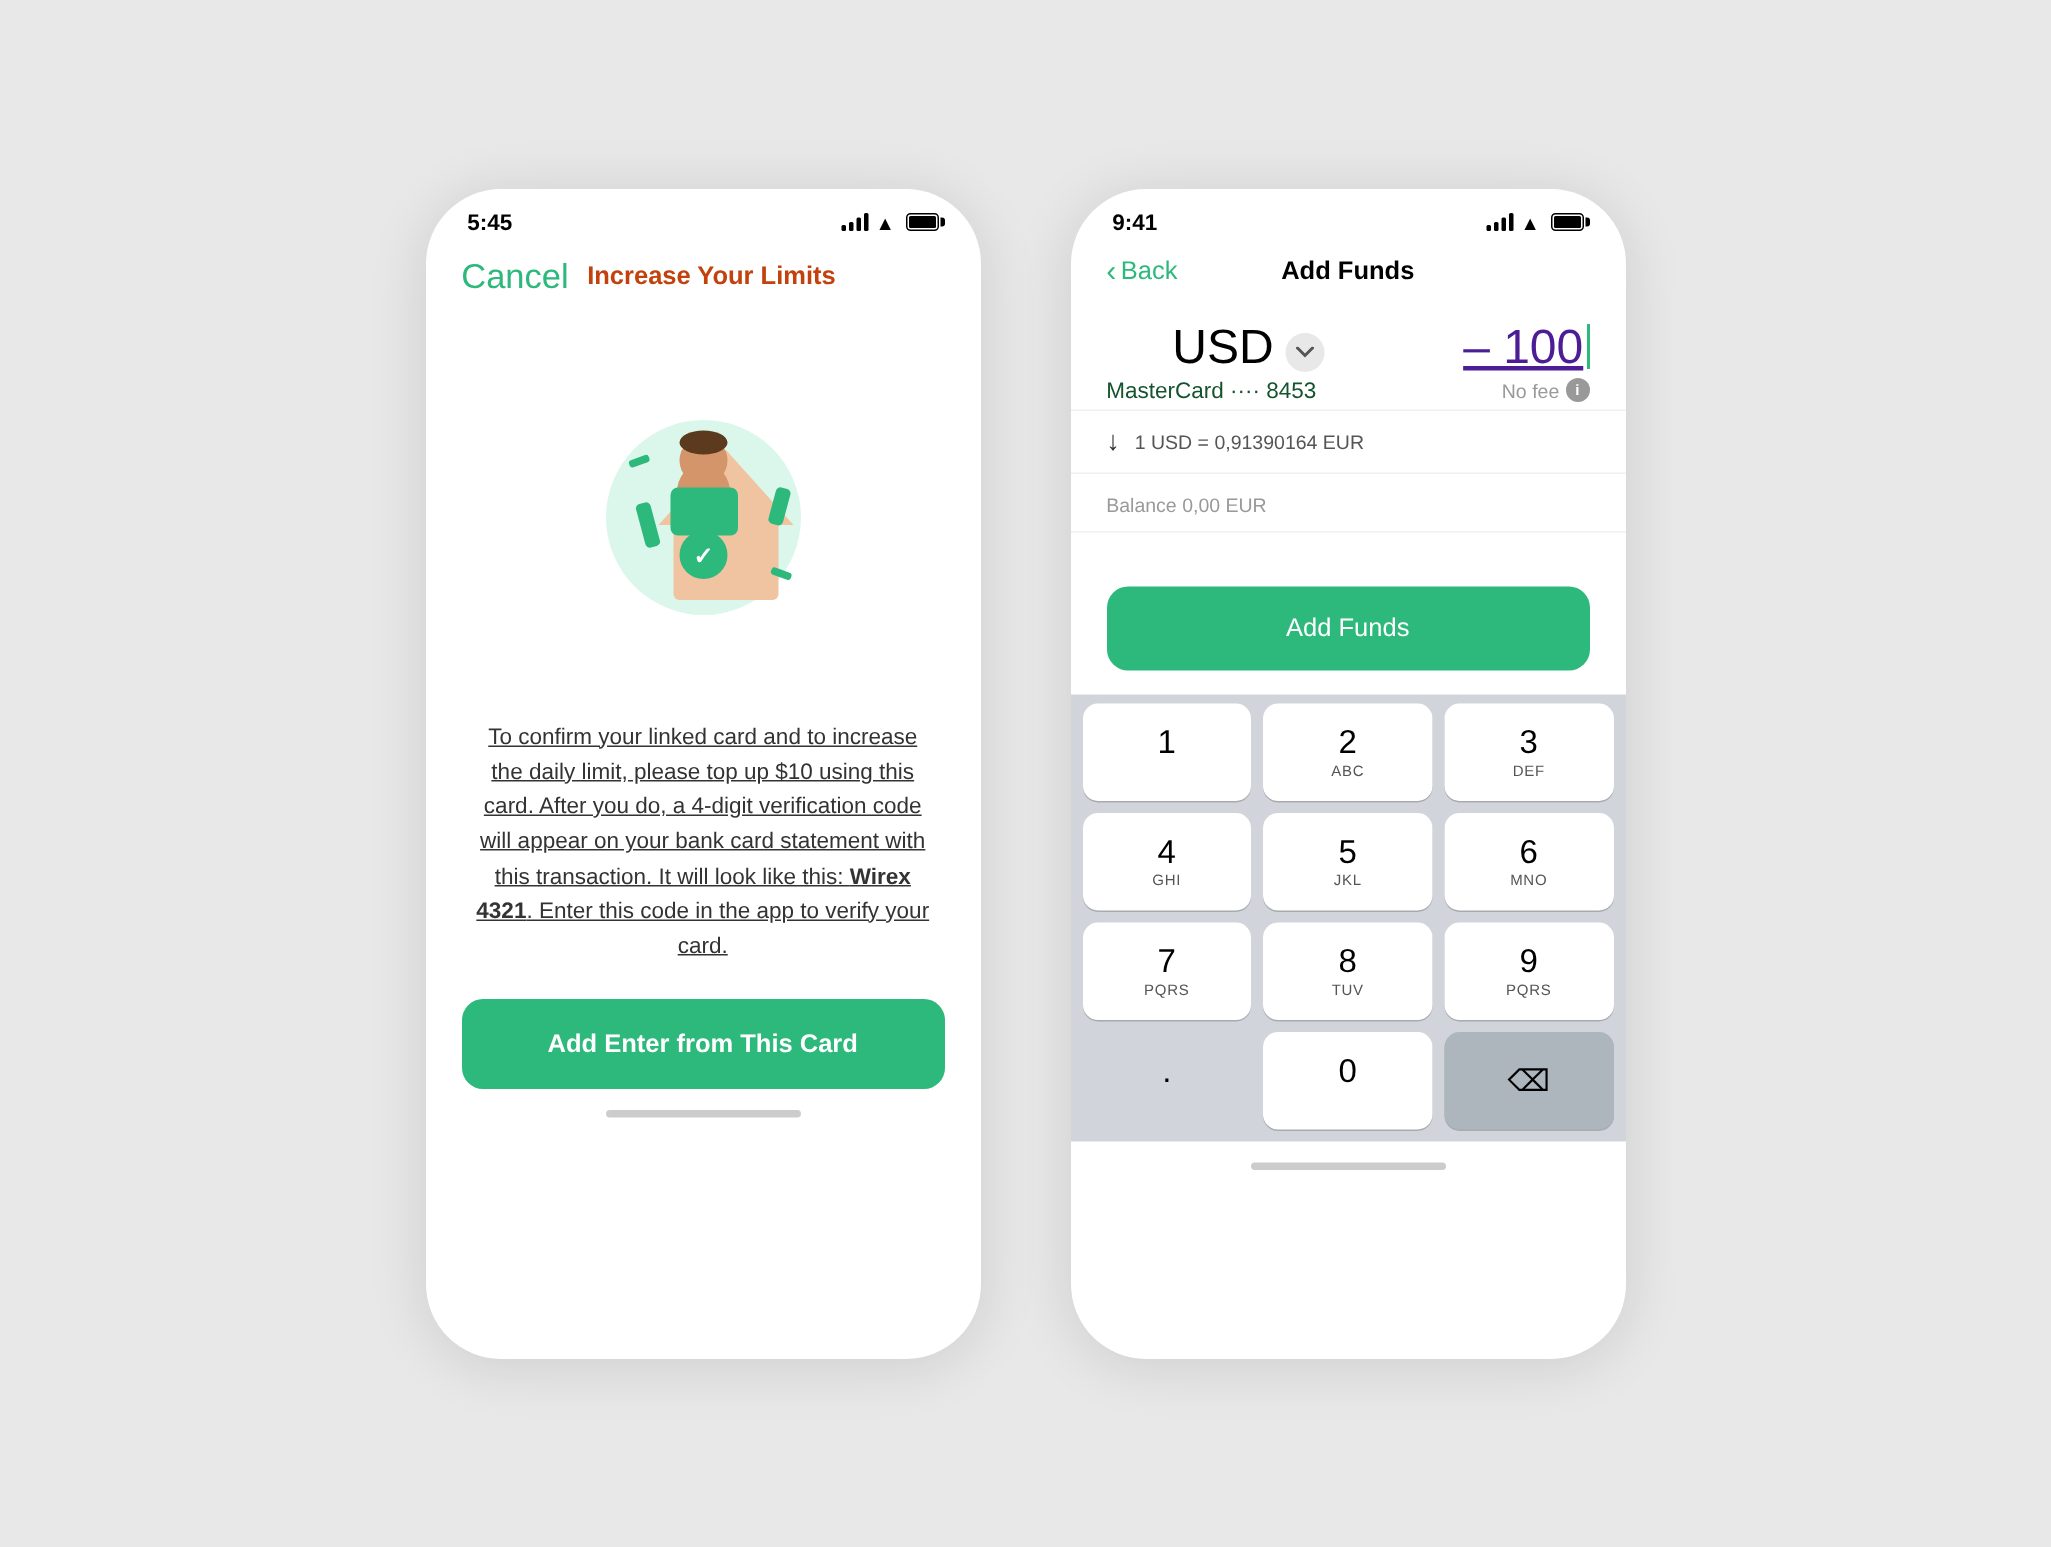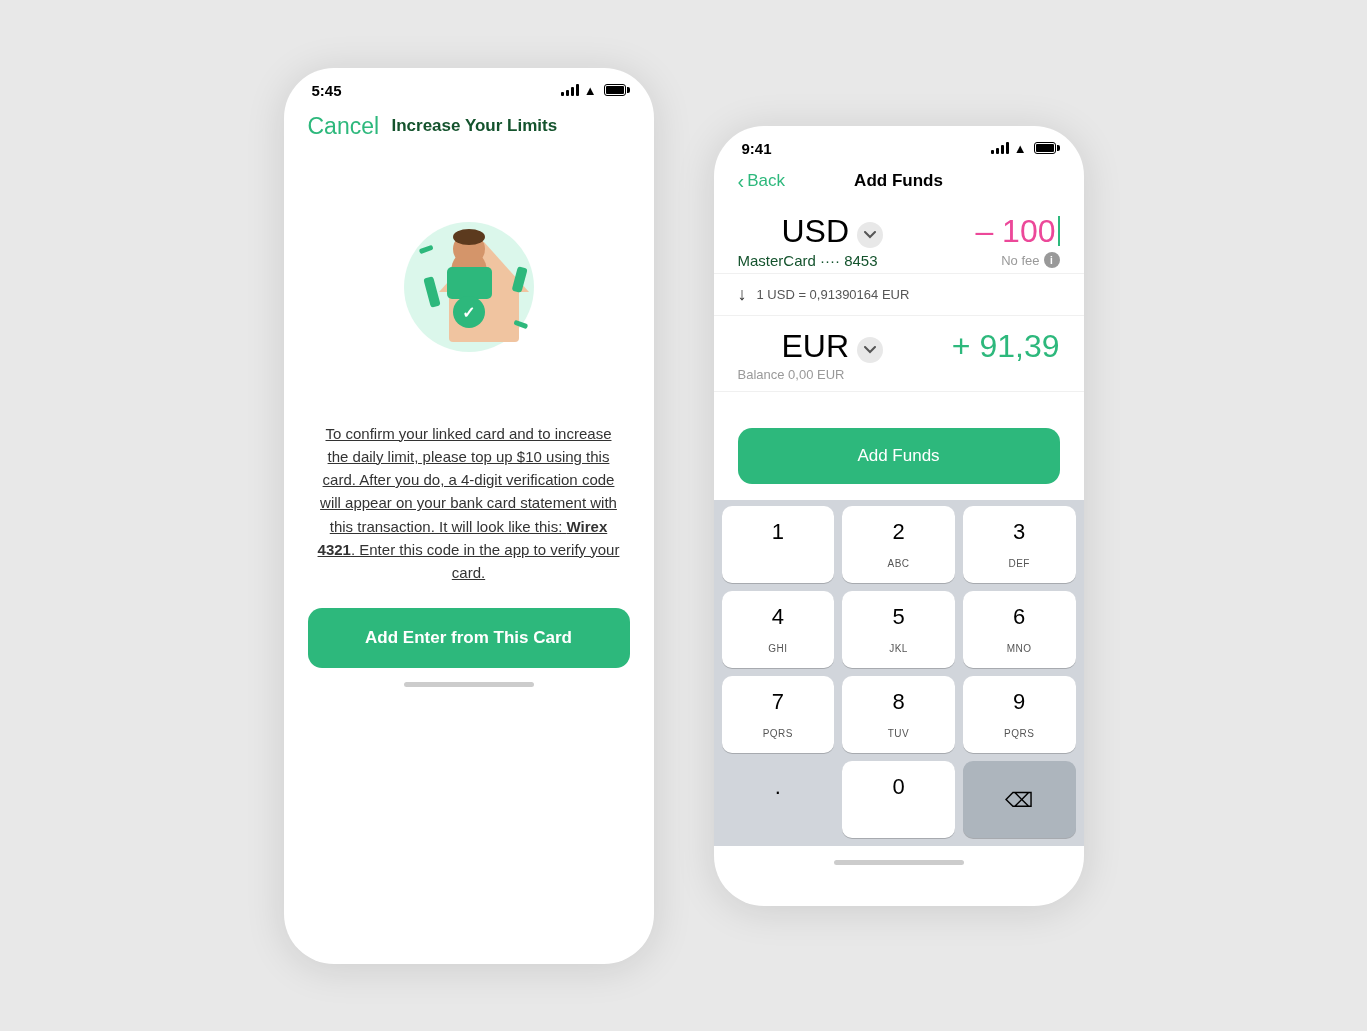--- a/index.html
+++ b/index.html
@@ -17,21 +17,21 @@
     
     .phone {
       background: #fff;
       border-radius: 50px;
       box-shadow: 0 4px 40px rgba(0,0,0,0.12);
       overflow: hidden;
       position: relative;
     }
     .phone-left {
       width: 370px;
-      height: 896px;
+      height: 780px;
     }
     .phone-right {
       width: 370px;
       height: 780px;
     }
 
     
     .status-bar {
       display: flex;
       align-items: center;
@@ -98,21 +98,21 @@
     }
     .cancel-btn {
       color: #2db87c;
       font-size: 23px;
       font-weight: 400;
       cursor: pointer;
     }
     .nav-title {
       font-size: 17px;
       font-weight: 700;
-      color: #14532d;
+      color: #c2410c;
     }
 
     
     .illustration-area {
       display: flex;
       justify-content: center;
       align-items: center;
       padding: 10px 0 20px;
       height: 260px;
     }
@@ -225,21 +225,22 @@
       justify-content: center;
       cursor: pointer;
       margin-top: 8px;
     }
     .amount-display {
       font-size: 32px;
       font-weight: 300;
       color: #000;
     }
     .amount-usd {
-      color: #ec4899;
+      color: #4c1d95;
+      text-decoration: underline;
     }
     .card-info {
       font-size: 15px;
       color: #14532d;
       margin-top: 2px;
     }
     .fee-info {
       font-size: 13px;
       color: #999;
       display: flex;
@@ -345,21 +346,21 @@
       font-weight: 400;
       color: #000;
       display: block;
       line-height: 1.1;
     }
     .key-letters {
       font-size: 10px;
       color: #555;
       letter-spacing: 0.5px;
       display: block;
-      margin-top: 14px;
+      margin-top: 2px;
     }
     .delete-icon {
       font-size: 20px;
       color: #000;
     }
 
     .cursor-line {
       display: inline-block;
       width: 2px;
       height: 30px;
@@ -494,31 +495,20 @@
   </div>
 
   
   <div class="exchange-row">
     <span class="arrow-down-icon">↓</span>
     <span class="exchange-rate-text">1 USD = 0,91390164 EUR</span>
   </div>
 
   
   <div class="eur-section">
-    <div class="currency-row">
-      <div class="currency-left">
-        <span class="currency-label">EUR</span>
-        <button class="dropdown-btn">
-          <svg width="12" height="8" viewBox="0 0 12 8">
-            <path d="M1 1l5 5 5-5" stroke="#555" stroke-width="2" fill="none" stroke-linecap="round"></path>
-          </svg>
-        </button>
-      </div>
-      <span class="eur-amount">+ 91,39</span>
-    </div>
     <span class="balance-text">Balance 0,00 EUR</span>
   </div>
 
   
   <div style="flex:1;min-height:16px"></div>
 
   
   <button class="add-funds-btn">Add Funds</button>
 
   

